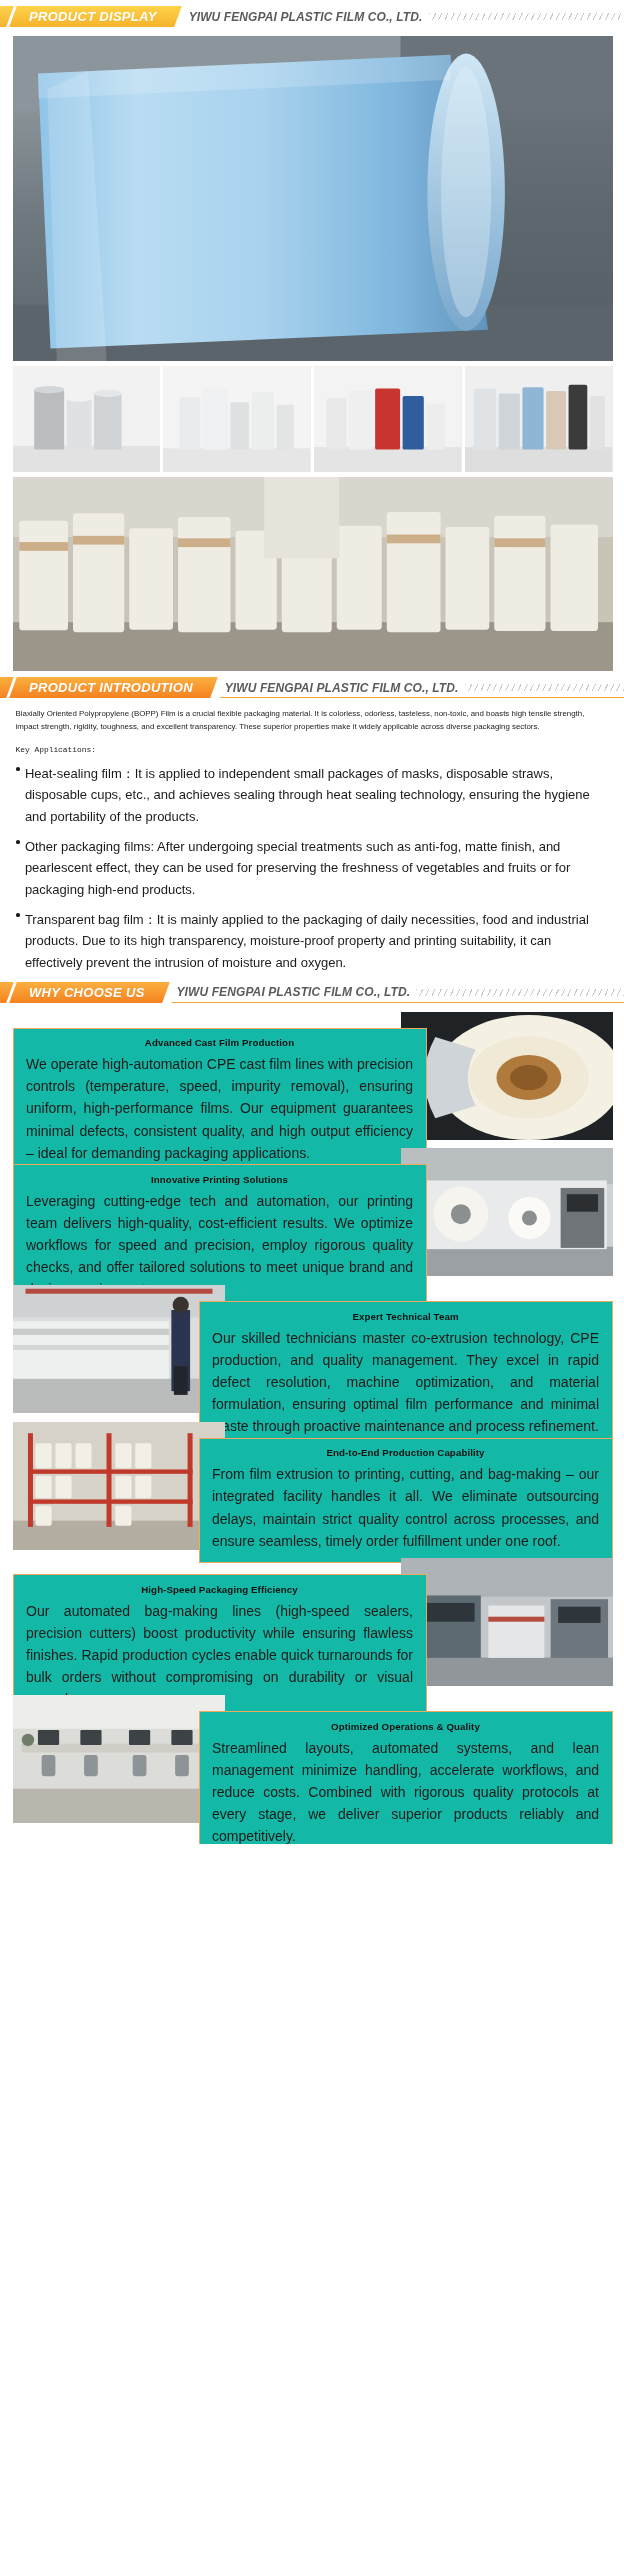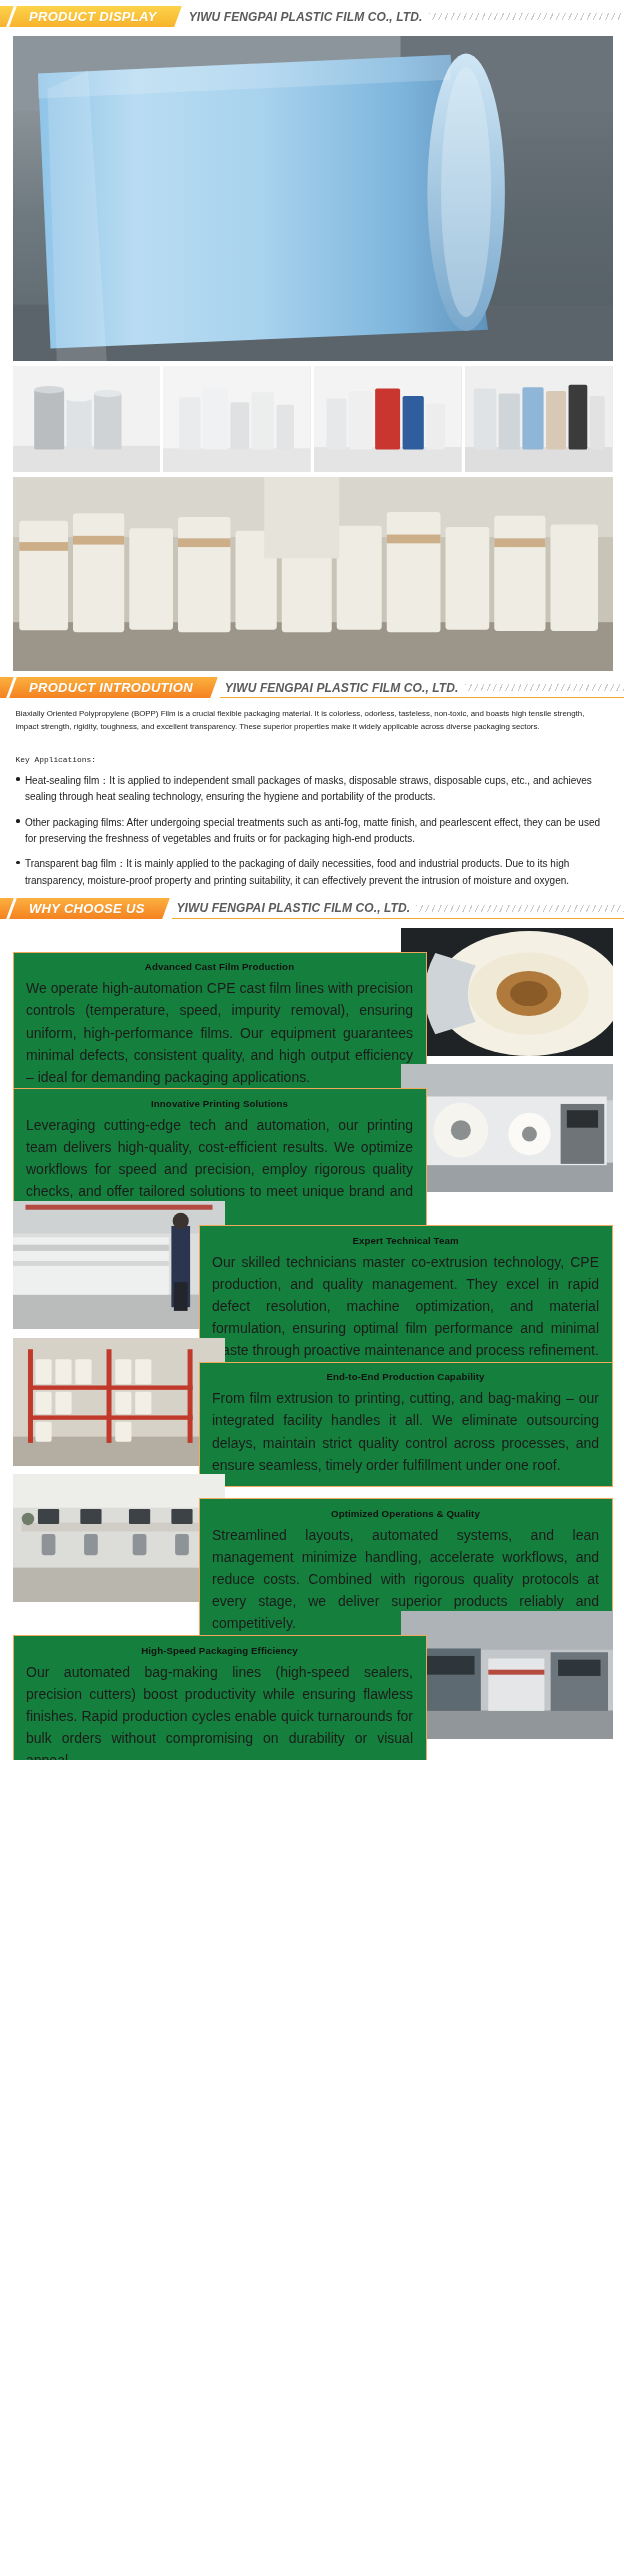--- a/index.html
+++ b/index.html
@@ -86,49 +86,49 @@
   .hero { width:600px; margin:0 auto 5px auto; height:325px; }
 
   .grid4 { width:600px; margin:0 auto 5px auto; display:grid; grid-template-columns:repeat(4,1fr); gap:3.7px; }
   .grid4 .ph { height:106px; }
 
   .wide { width:600px; margin:0 auto 6.2px auto; height:194px; }
 
   
   .intro { width:594px; margin:3.7px auto 3.7px auto; }
   .intro p { font-size:7.9px; line-height:1.65; color:#1c1c1c; margin-bottom:7.5px; text-align:left; }
-  .intro .lead { margin-bottom:20px; }
+  .intro .lead { margin-bottom:10px; }
   .intro .kicker { font-weight:normal; margin-bottom:7px;font-family:Liberation Mono, monospace; }
   .bullets { list-style:none; }
   .bullets li {
     position:relative;
     padding-left:9.4px;
-    font-size:10px;
+    font-size:13px;
     line-height:1.65;
     margin-bottom:8.7px;
     color:#1c1c1c;
   }
   .bullets li::before {
     content:"";
     position:absolute;
     left:0.6px; top:4.4px;
     width:3.7px; height:3.7px;
     background:#1c1c1c;
     border-radius:50%;
   }
 
   
   .feature { width:600px; margin:0 auto 8.7px auto; position:relative; height:128px; }
   .feature .photo { position:absolute; top:0; width:212px; height:128px; }
   .feature .card {
     position:absolute;
-    top:24px;
+    top:16px;
     width:414px;
     min-height:106px;
-    background:#15803d;
+    background:#14b8a6;
     border:1.2px solid #f0a95b;
     padding:8.7px 12.5px 10px 12.5px;
   }
   .feature.text-right .photo { left:0; }
   .feature.text-right .card { right:0; }
   .feature.text-left  .photo { right:0; }
   .feature.text-left  .card  { left:0; }
 
   .card h3 {
     text-align:center;
@@ -394,20 +394,41 @@
           <rect x="164" y="134" width="26" height="32" rx="3"></rect>
         </g>
       </svg>
     </div>
     <div class="card">
       <h3>End-to-End Production Capability</h3>
       <p>From film extrusion to printing, cutting, and bag-making – our integrated facility handles it all.  We eliminate outsourcing delays, maintain strict quality control across processes, and ensure seamless, timely order fulfillment under one roof.</p>
     </div>
   </div>
 
+  <div class="feature text-left">
+    <div class="ph photo">
+      <svg viewBox="0 0 340 205" preserveAspectRatio="none" aria-hidden="true">
+        <rect width="340" height="205" fill="#c3c7ca"></rect>
+        <rect y="0" width="340" height="62" fill="#aeb3b7"></rect>
+        <rect y="160" width="340" height="45" fill="#9096 99"></rect>
+        <rect y="160" width="340" height="45" fill="#909699"></rect>
+        <rect x="8" y="60" width="120" height="100" fill="#5d6a72"></rect>
+        <rect x="18" y="72" width="100" height="30" fill="#2e363b"></rect>
+        <rect x="140" y="76" width="90" height="84" fill="#e4e6e7"></rect>
+        <rect x="240" y="66" width="92" height="94" fill="#6d767c"></rect>
+        <rect x="252" y="78" width="68" height="26" fill="#2e363b"></rect>
+        <rect x="140" y="94" width="90" height="8" fill="#b64b3f"></rect>
+      </svg>
+    </div>
+    <div class="card">
+      <h3>High-Speed Packaging Efficiency</h3>
+      <p>Our automated bag-making lines (high-speed sealers, precision cutters) boost productivity while ensuring flawless finishes. Rapid production cycles enable quick turnarounds for bulk orders without compromising on durability or visual appeal.</p>
+    </div>
+  </div>
+
   <div class="feature text-right">
     <div class="ph photo">
       <svg viewBox="0 0 340 205" preserveAspectRatio="none" aria-hidden="true">
         <rect width="340" height="205" fill="#dcdcd8"></rect>
         <rect y="0" width="340" height="54" fill="#ededea"></rect>
         <rect y="150" width="340" height="55" fill="#b9b6ae"></rect>
         <rect x="14" y="78" width="312" height="14" fill="#cfcdc6"></rect>
         <g fill="#3d4247">
           <rect x="40" y="56" width="34" height="24" rx="2"></rect>
           <rect x="108" y="56" width="34" height="24" rx="2"></rect>
@@ -425,35 +446,14 @@
           <rect x="260" y="96" width="22" height="34" rx="4"></rect>
         </g>
       </svg>
     </div>
     <div class="card">
       <h3>Optimized Operations &amp; Quality</h3>
       <p>Streamlined layouts, automated systems, and lean management minimize handling, accelerate workflows, and reduce costs.  Combined with rigorous quality protocols at every stage, we deliver superior products reliably and competitively.</p>
     </div>
   </div>
 
-  <div class="feature text-left">
-    <div class="ph photo">
-      <svg viewBox="0 0 340 205" preserveAspectRatio="none" aria-hidden="true">
-        <rect width="340" height="205" fill="#c3c7ca"></rect>
-        <rect y="0" width="340" height="62" fill="#aeb3b7"></rect>
-        <rect y="160" width="340" height="45" fill="#9096 99"></rect>
-        <rect y="160" width="340" height="45" fill="#909699"></rect>
-        <rect x="8" y="60" width="120" height="100" fill="#5d6a72"></rect>
-        <rect x="18" y="72" width="100" height="30" fill="#2e363b"></rect>
-        <rect x="140" y="76" width="90" height="84" fill="#e4e6e7"></rect>
-        <rect x="240" y="66" width="92" height="94" fill="#6d767c"></rect>
-        <rect x="252" y="78" width="68" height="26" fill="#2e363b"></rect>
-        <rect x="140" y="94" width="90" height="8" fill="#b64b3f"></rect>
-      </svg>
-    </div>
-    <div class="card">
-      <h3>High-Speed Packaging Efficiency</h3>
-      <p>Our automated bag-making lines (high-speed sealers, precision cutters) boost productivity while ensuring flawless finishes. Rapid production cycles enable quick turnarounds for bulk orders without compromising on durability or visual appeal.</p>
-    </div>
-  </div>
-
 </div>
 
 
 </body></html>

